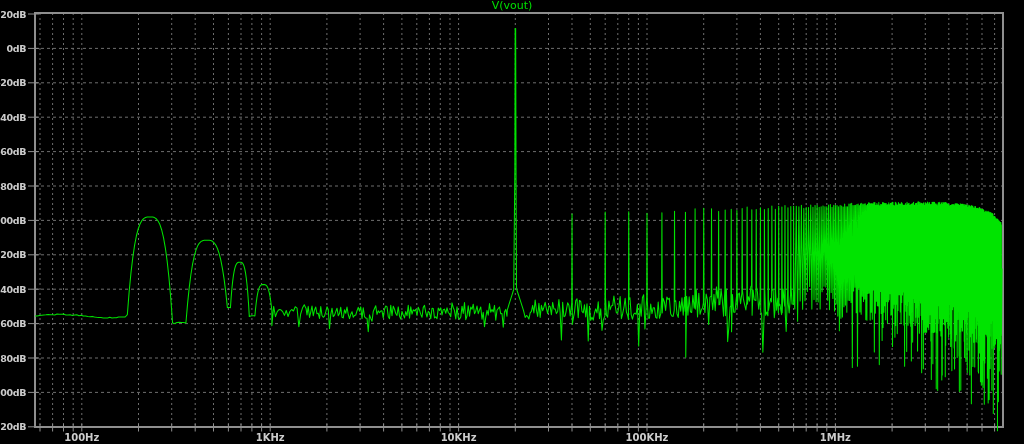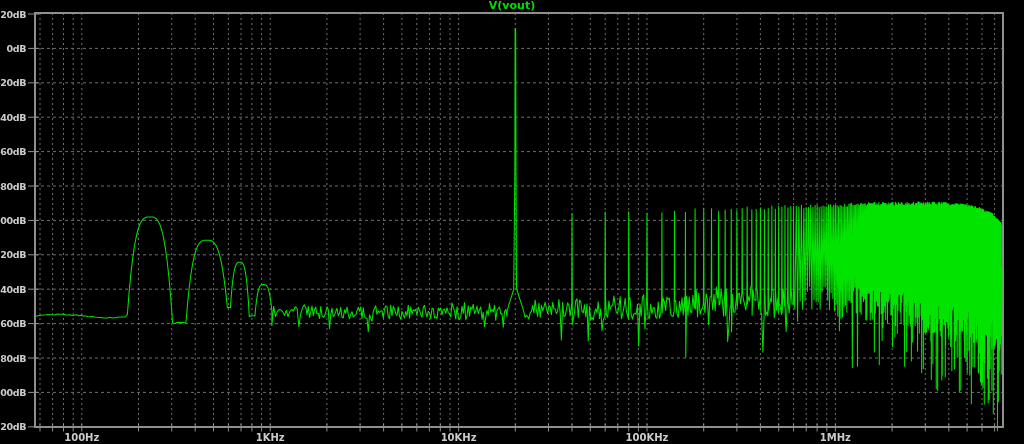--- a/index.html
+++ b/index.html
@@ -1,20 +1,20 @@
 <!DOCTYPE html>
 <html><head>
 <meta charset="utf-8">
 <style>
   html,body{margin:0;padding:0;background:#000;}
   body{width:1024px;height:444px;overflow:hidden;}
   .screen{position:relative;width:1024px;height:444px;background:#000;
           font-family:"DejaVu Sans",sans-serif;}
   .plot-title{position:absolute;top:0;left:0;width:100%;height:13px;
-              text-align:center;font-size:11px;line-height:12px;font-weight:bold;
+              text-align:center;font-size:11px;line-height:12px;font-weight:normal;
               z-index:2;cursor:default;}
   svg{position:absolute;left:0;top:0;}
   text{font-family:"DejaVu Sans",sans-serif;font-weight:bold;}
   .ylab{font-size:9.5px;letter-spacing:-0.4px;}
   .xlab{font-size:10px;}
 </style>
 </head>
 <body>
 
 <div class="screen">

